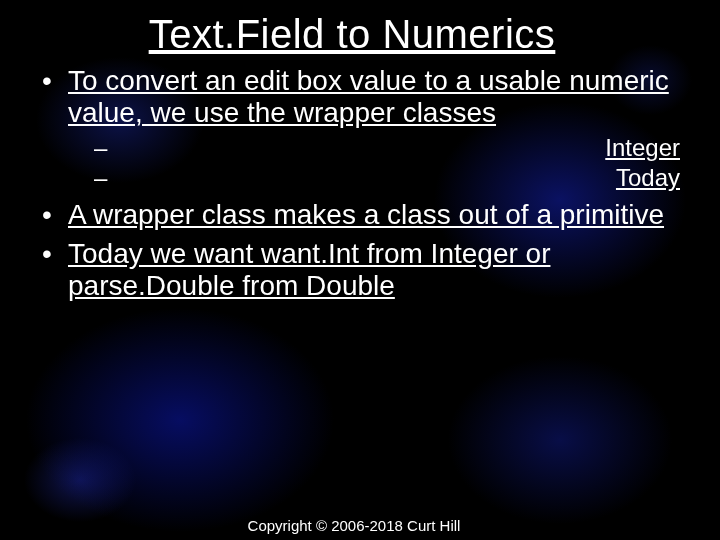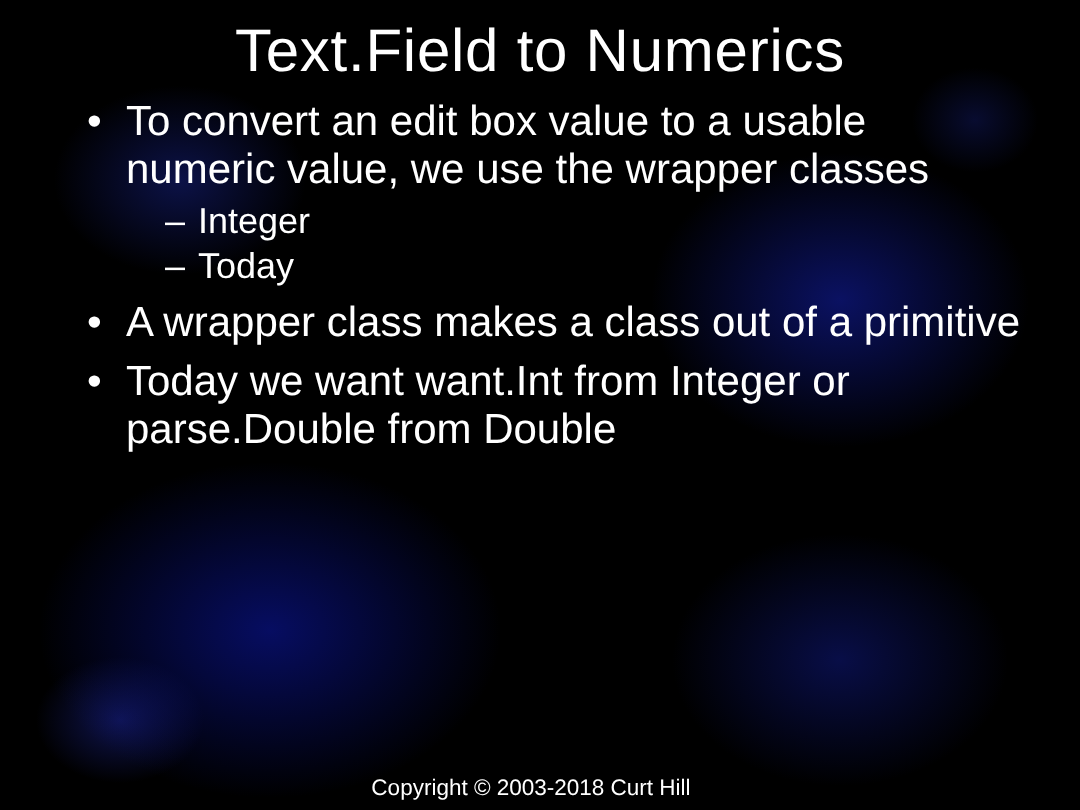--- a/index.html
+++ b/index.html
@@ -18,21 +18,22 @@
     height: 540px;
     background:
       radial-gradient(ellipse 120px 90px at 120px 120px, rgba(20,30,120,0.6), transparent 70%),
       radial-gradient(ellipse 180px 140px at 560px 200px, rgba(15,25,140,0.7), transparent 70%),
       radial-gradient(ellipse 220px 160px at 180px 420px, rgba(10,20,150,0.65), transparent 70%),
       radial-gradient(ellipse 160px 120px at 560px 440px, rgba(15,25,130,0.55), transparent 70%),
       radial-gradient(ellipse 80px 60px at 80px 480px, rgba(30,40,160,0.5), transparent 70%),
       radial-gradient(ellipse 60px 50px at 650px 80px, rgba(20,30,120,0.4), transparent 70%),
       #000;
     box-sizing: border-box;
-    padding: 10px 28px 0 40px;
+    padding: 10px 28px 0 24px;
+    text-decoration: underline;
   }
   .title {
     text-align: center;
     font-size: 40px;
     font-weight: normal;
     margin: 2px 0 8px 0;
     letter-spacing: 0.5px;
   }
   ul.main {
     list-style: none;
@@ -50,20 +51,21 @@
     content: "•";
     position: absolute;
     left: 4px;
     top: 0;
     font-size: 28px;
   }
   ul.sub {
     list-style: none;
     margin: 4px 0 6px 0;
     padding: 0 0 0 26px;
+    text-align: right;
   }
   ul.sub > li {
     position: relative;
     font-size: 24px;
     line-height: 1.25;
     padding-left: 22px;
   }
   ul.sub > li::before {
     content: "–";
     position: absolute;
@@ -98,14 +100,14 @@
       </ul>
     </li>
     <li>
       <span>A wrapper class makes a class out of a primitive</span>
     </li>
     <li>
       <span>Today we want want.Int from Integer or parse.Double from Double</span>
     </li>
   </ul>
 
-  <div class="footer">Copyright © 2003-2018 Curt Hill</div>
+  <div class="footer">Copyright © 2006-2018 Curt Hill</div>
 </div>
 
 </body></html>

